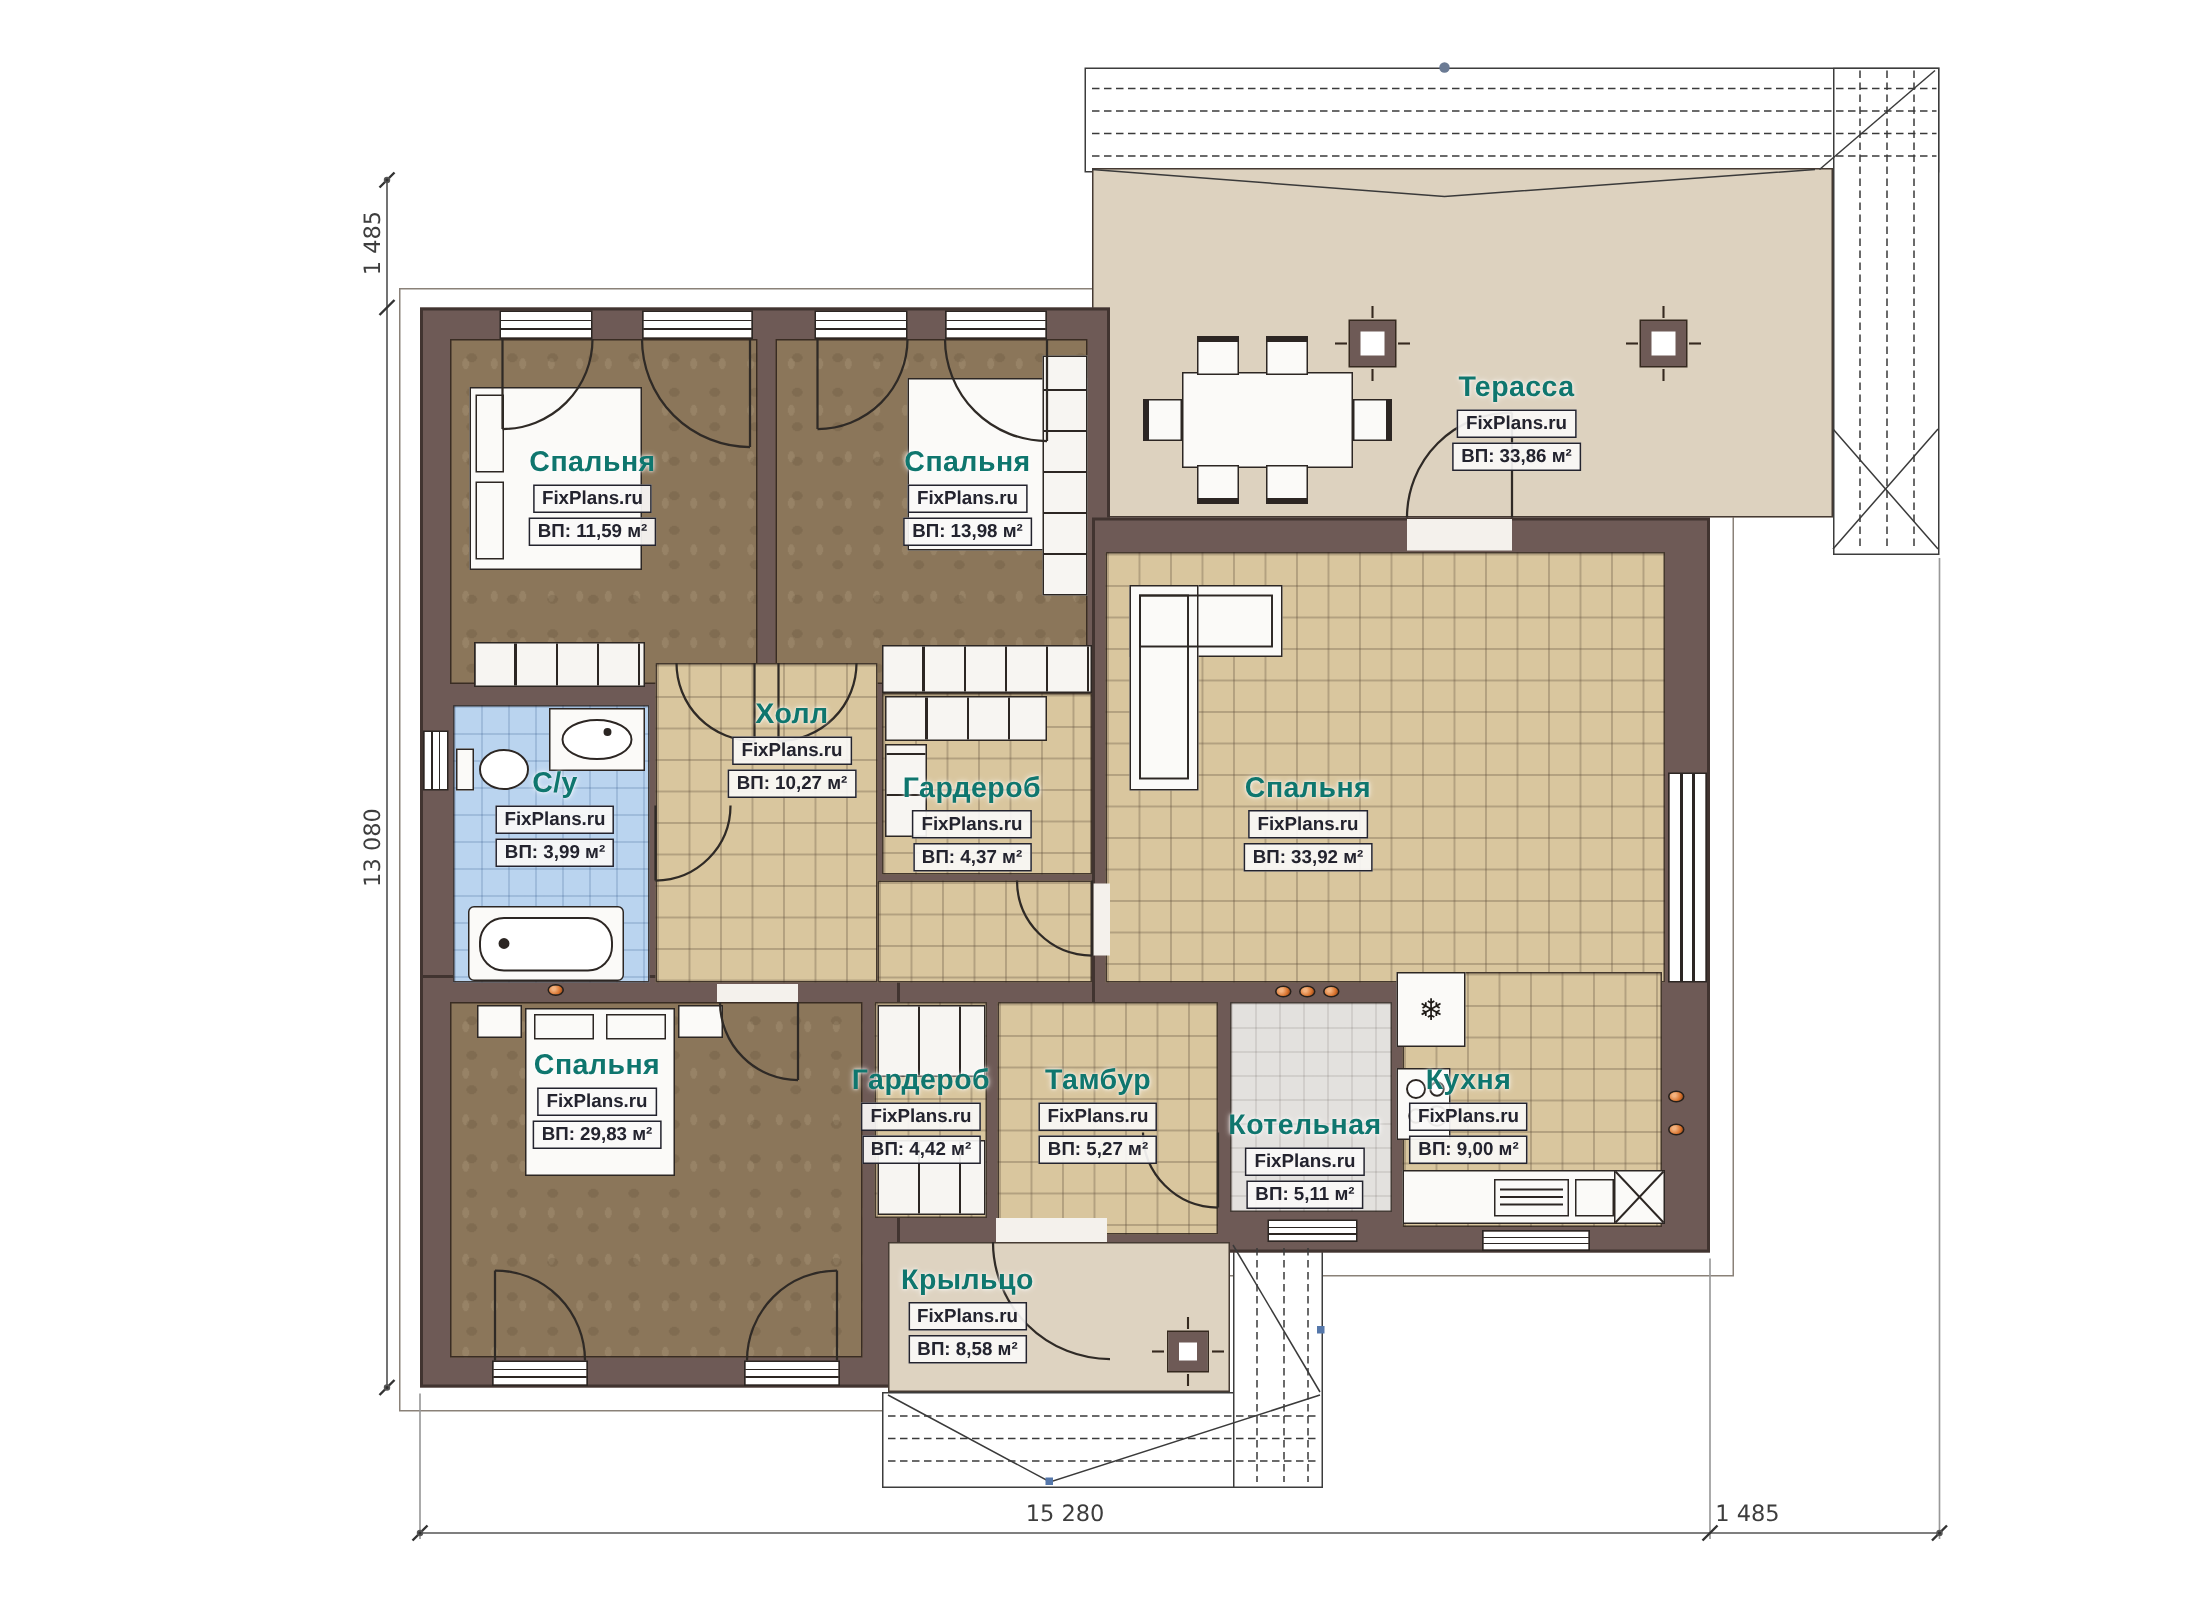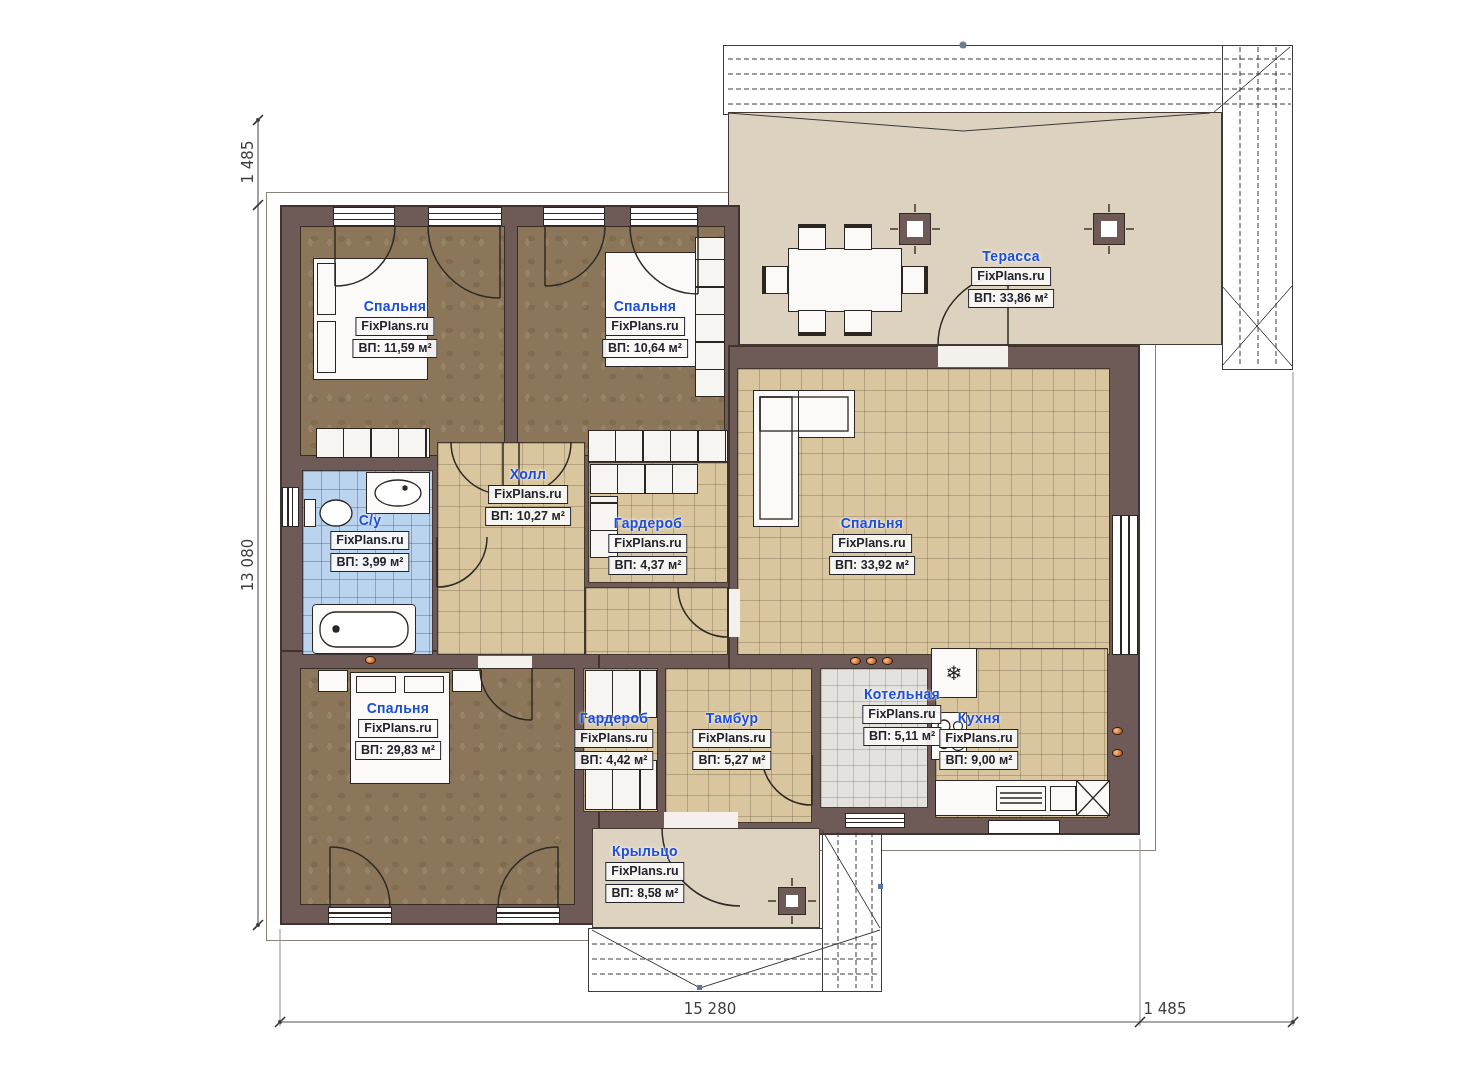--- a/index.html
+++ b/index.html
@@ -42,21 +42,21 @@
     background:linear-gradient(to bottom,#fff 30%,#2c2623 30%,#2c2623 37%,#fff 37%,#fff 63%,#2c2623 63%,#2c2623 70%,#fff 70%);}
   .win-v{position:absolute;border:1px solid #2c2623;box-sizing:border-box;z-index:6;
     background:linear-gradient(to right,#fff 30%,#2c2623 30%,#2c2623 37%,#fff 37%,#fff 63%,#2c2623 63%,#2c2623 70%,#fff 70%);}
   .gap{position:absolute;background:#f4f1ec;z-index:6;}
   
   .col{position:absolute;background:#ffffff;border:7px solid #6e5a56;outline:1.5px solid #35291f;box-sizing:border-box;z-index:5;}
   svg.overlay{position:absolute;left:0;top:0;z-index:7;pointer-events:none;}
   
   .room-label{position:absolute;transform:translateX(-50%);display:flex;flex-direction:column;
     align-items:center;z-index:30;}
-  .rl-name{font-weight:bold;font-size:14px;color:#1d4ed8;letter-spacing:.3px;
+  .rl-name{font-weight:bold;font-size:19px;color:#0f766e;letter-spacing:.3px;
     text-shadow:0 0 2px rgba(255,255,255,.9),0 0 4px rgba(255,255,255,.8);text-align:center;}
   .rl-box{margin-top:3px;border:1.6px solid #23232e;background:rgba(250,249,247,.92);
     padding:0 5px;font-size:12.5px;font-weight:bold;color:#23232e;line-height:17px;white-space:nowrap;}
   
   .dim{position:absolute;font-family:"DejaVu Sans",sans-serif;font-size:15px;color:#3d3d3d;
     z-index:30;text-align:center;}
   .dim-rot{transform:rotate(-90deg);transform-origin:center center;}
   .dot-orange{position:absolute;width:11px;height:8px;border-radius:50%;
     background:radial-gradient(circle at 35% 35%,#f3b27e 15%,#d9742f 60%,#7e3a12);
     border:1px solid #26201b;box-sizing:border-box;z-index:6;}
@@ -285,21 +285,21 @@
   <div class="dim" style="left:1120px;top:1000px;width:90px;">1 485</div>
 
   <div class="room-label" style="left:395px;top:298px;">
     <div class="rl-name">Спальня</div>
     <div class="rl-box">FixPlans.ru</div>
     <div class="rl-box">ВП: 11,59 м²</div>
   </div>
   <div class="room-label" style="left:645px;top:298px;">
     <div class="rl-name">Спальня</div>
     <div class="rl-box">FixPlans.ru</div>
-    <div class="rl-box">ВП: 10,64 м²</div>
+    <div class="rl-box">ВП: 13,98 м²</div>
   </div>
   <div class="room-label" style="left:1011px;top:248px;">
     <div class="rl-name">Терасса</div>
     <div class="rl-box">FixPlans.ru</div>
     <div class="rl-box">ВП: 33,86 м²</div>
   </div>
   <div class="room-label" style="left:528px;top:466px;">
     <div class="rl-name">Холл</div>
     <div class="rl-box">FixPlans.ru</div>
     <div class="rl-box">ВП: 10,27 м²</div>
@@ -327,21 +327,21 @@
   <div class="room-label" style="left:614px;top:710px;">
     <div class="rl-name">Гардероб</div>
     <div class="rl-box">FixPlans.ru</div>
     <div class="rl-box">ВП: 4,42 м²</div>
   </div>
   <div class="room-label" style="left:732px;top:710px;">
     <div class="rl-name">Тамбур</div>
     <div class="rl-box">FixPlans.ru</div>
     <div class="rl-box">ВП: 5,27 м²</div>
   </div>
-  <div class="room-label" style="left:870px;top:686px;margin-left:32px;">
+  <div class="room-label" style="left:870px;top:740px;">
     <div class="rl-name">Котельная</div>
     <div class="rl-box">FixPlans.ru</div>
     <div class="rl-box">ВП: 5,11 м²</div>
   </div>
   <div class="room-label" style="left:979px;top:710px;">
     <div class="rl-name">Кухня</div>
     <div class="rl-box">FixPlans.ru</div>
     <div class="rl-box">ВП: 9,00 м²</div>
   </div>
   <div class="room-label" style="left:645px;top:843px;">

